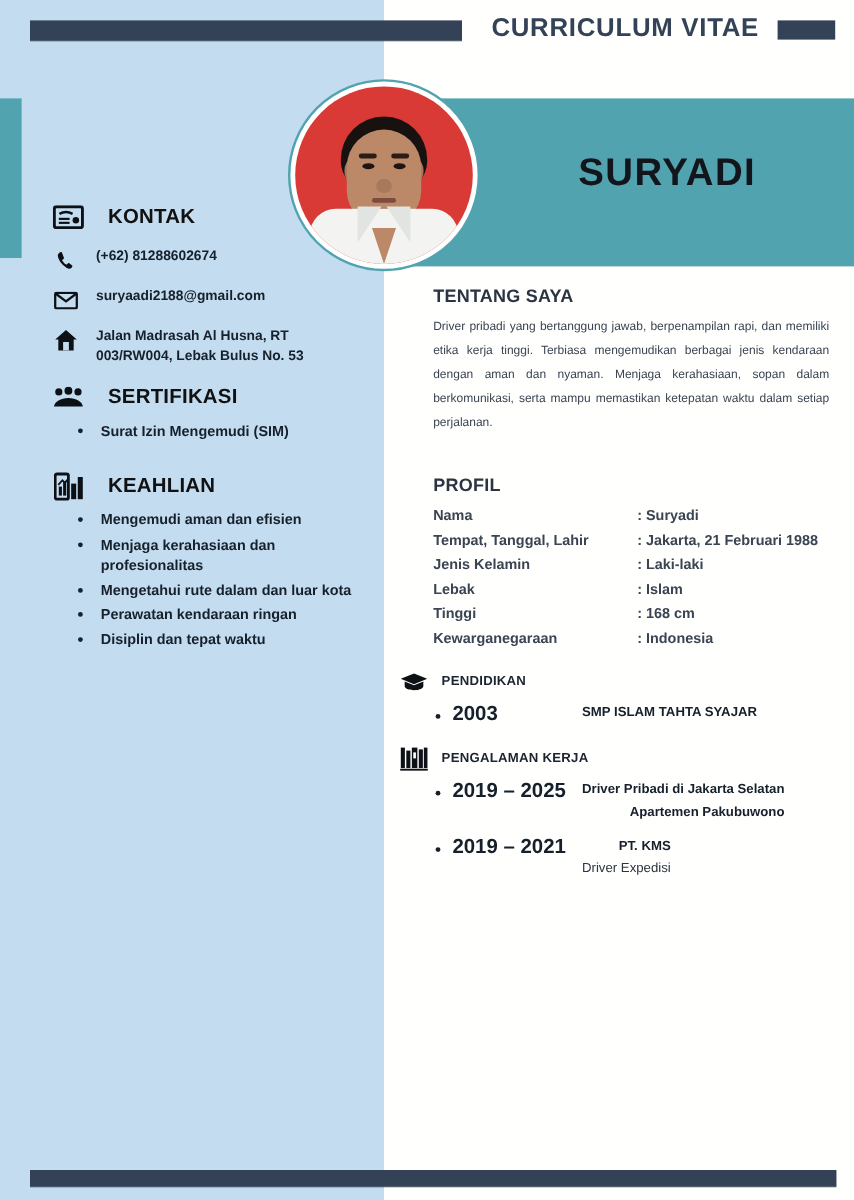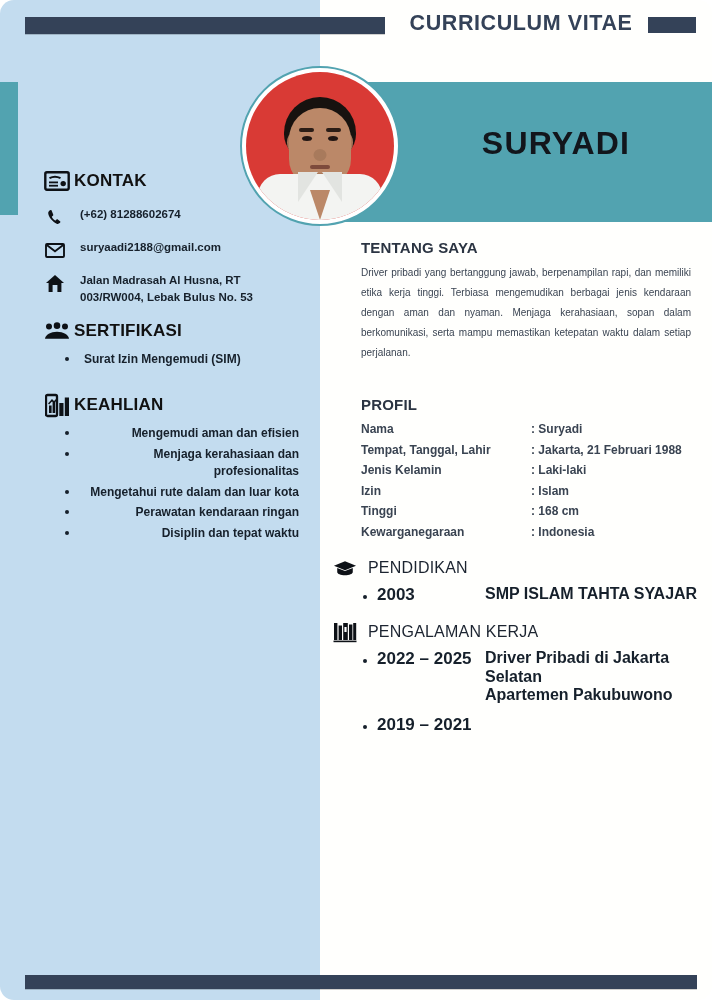--- a/index.html
+++ b/index.html
@@ -9,21 +9,20 @@
   }
   body {
     font-family: "Liberation Sans", sans-serif;
   }
   #page {
     position: relative;
     width: 712px;
     height: 1000px;
     background: #fffffd;
     overflow: hidden;
-    border-radius: 14px;
   }
 
   
   .left-panel {
     position: absolute;
     left: 0; top: 0;
     width: 320px; height: 1000px;
     background: #c3dcef;
   }
   .right-panel {
@@ -204,21 +203,21 @@
   }
 
   
   .l-section {
     position: absolute;
     left: 44px;
   }
   .sec-head {
     display: flex;
     align-items: center;
-    gap: 4px;
+    gap: 20px;
   }
   .sec-head .ico {
     width: 26px; height: 26px;
     display: flex;
     align-items: center;
     justify-content: center;
     flex: 0 0 auto;
     color: #000;
   }
   .sec-title {
@@ -248,21 +247,20 @@
     font-weight: bold;
     color: #16202b;
     line-height: 17px;
     max-width: 190px;
   }
 
   ul.bullets {
     margin: 6px 0 0 0;
     padding-left: 36px;
     list-style: disc;
-    text-align: right;
   }
   ul.bullets li {
     font-size: 12px;
     font-weight: bold;
     color: #16202b;
     line-height: 17.5px;
     margin-bottom: 2px;
     padding-left: 4px;
     max-width: 215px;
   }
@@ -307,22 +305,22 @@
   }
   .r-head .ico {
     width: 24px; height: 24px;
     display: flex;
     align-items: center;
     justify-content: center;
     flex: 0 0 auto;
     color: #111;
   }
   .r-head-title {
-    font-size: 16px;
-    font-weight: normal;
+    font-size: 11px;
+    font-weight: bold;
     color: #1c2430;
     letter-spacing: .2px;
   }
 
   .edu-list, .exp-list {
     margin: 5px 0 0 0;
     padding-left: 44px;
     list-style: disc;
   }
   .edu-list li, .exp-list li {
@@ -332,21 +330,21 @@
   }
   .edu-list li::marker, .exp-list li::marker { font-size: 12px; }
   .row-flex { display: flex; }
   .yr {
     width: 108px;
     font-weight: bold;
     font-size: 17px;
     color: #16202b;
     flex: 0 0 auto;
   }
-  .det { font-size: 16px; color: #16202b; line-height: 18.5px; }
+  .det { font-size: 11px; color: #16202b; line-height: 18.5px; text-align: right; }
   .det .b { font-weight: bold; display: block; }
   .det .n { font-weight: normal; display: block; color: #2b3442; }
 
   
   .footer-bar {
     position: absolute;
     left: 25px; top: 975px;
     width: 672px; height: 14px;
     background: #344258;
     box-shadow: 0 1px 0 rgba(0,0,0,.18);
@@ -487,21 +485,21 @@
         </tr>
         <tr>
           <td class="k">Tempat, Tanggal, Lahir</td>
           <td class="v">: Jakarta, 21 Februari 1988</td>
         </tr>
         <tr>
           <td class="k">Jenis Kelamin</td>
           <td class="v">: Laki-laki</td>
         </tr>
         <tr>
-          <td class="k">Izin</td>
+          <td class="k">Lebak</td>
           <td class="v">: Islam</td>
         </tr>
         <tr>
           <td class="k">Tinggi</td>
           <td class="v">: 168 cm</td>
         </tr>
         <tr>
           <td class="k">Kewarganegaraan</td>
           <td class="v">: Indonesia</td>
         </tr>
@@ -542,30 +540,34 @@
           <rect x="16" y="3.5" width="3.4" height="15.5" fill="#0d1116"></rect>
           <rect x="20.2" y="2" width="3" height="17" fill="#0d1116"></rect>
           <rect x="0.5" y="19.6" width="23" height="1.6" fill="#0d1116"></rect>
         </svg>
       </span>
       <span class="r-head-title">PENGALAMAN KERJA</span>
     </div>
     <ul class="exp-list">
       <li>
         <div class="row-flex">
-          <span class="yr">2022 – 2025</span>
+          <span class="yr">2019 – 2025</span>
           <span class="det">
             <span class="b">Driver Pribadi di Jakarta Selatan</span>
             <span class="b">Apartemen Pakubuwono</span>
           </span>
         </div>
       </li>
       <li>
         <div class="row-flex">
           <span class="yr">2019 – 2021</span>
+          <span class="det">
+            <span class="b">PT. KMS</span>
+            <span class="n">Driver Expedisi</span>
+          </span>
         </div>
       </li>
     </ul>
   </div>
 
   <div class="footer-bar"></div>
 
 </div>
 
 </body></html>

